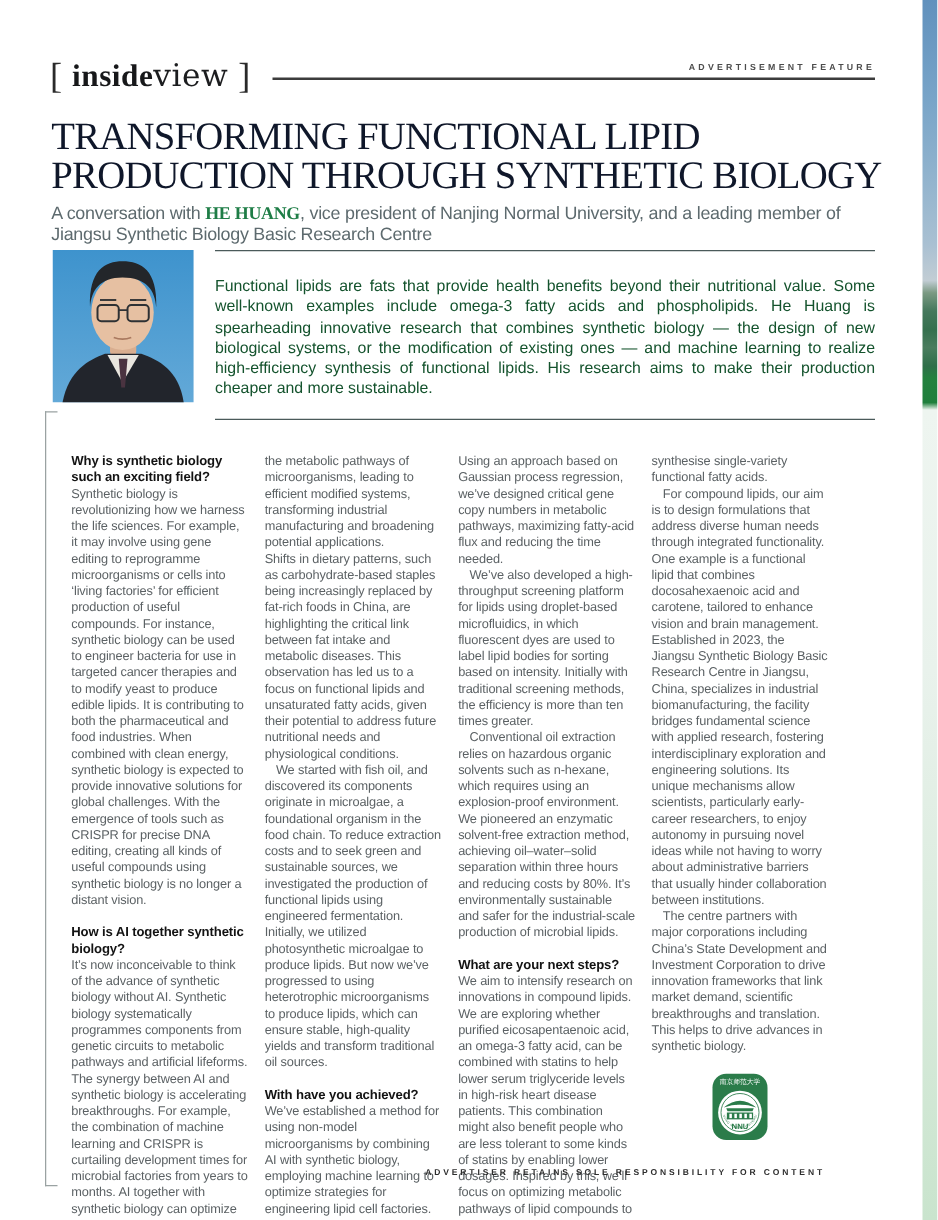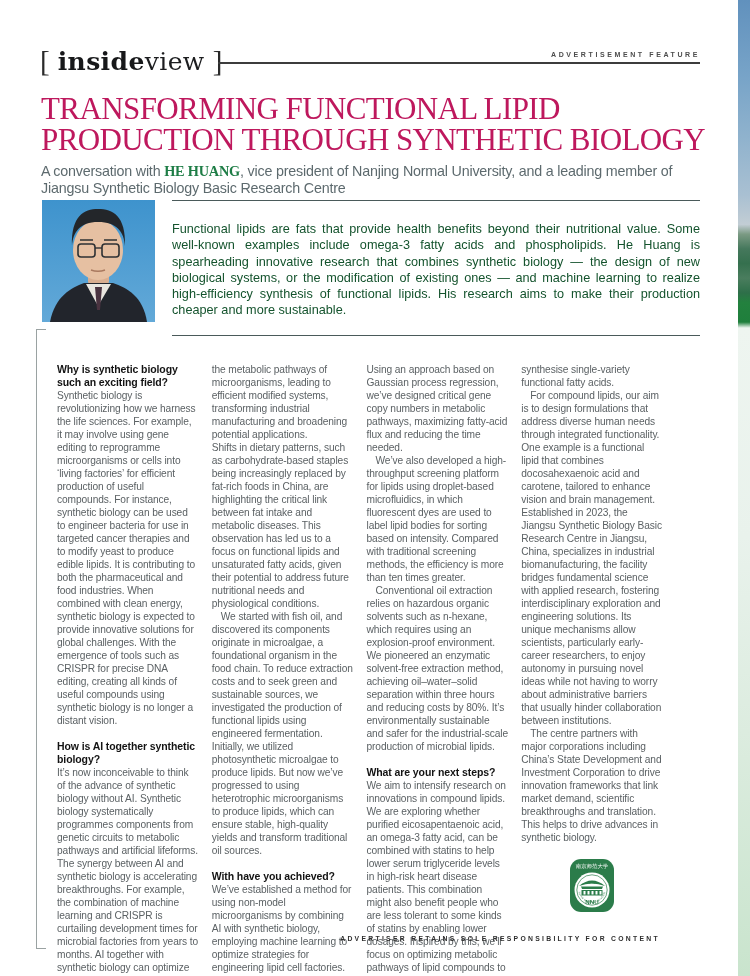--- a/index.html
+++ b/index.html
@@ -12,28 +12,28 @@
     background:linear-gradient(180deg,
       #6191bd 0%, #78a4c8 8%, #8fb2cd 14%, #a9c0d2 20%, #c2cdd4 23%,
       #7b9a83 24%, #45785c 25.5%, #35704e 27%, #4a7d5e 28.5%, #2e6f49 30%,
       #23813e 31%, #1f7f3c 33%, #eef5f0 33.6%, #e9f2ec 55%, #dcecdf 75%, #c9e4cd 100%);
   }
   .brand{position:absolute;left:40px;top:44px;font-family:"DejaVu Serif",serif;
     font-size:25px;color:#17181a;white-space:nowrap;}
   .brand .br{font-family:"Liberation Serif",serif;font-weight:400;font-size:29px;
     color:#2a2a2a;position:relative;top:1px;}
   .brand .br.l{margin-right:8px;} .brand .br.r{margin-left:8px;}
-  .brand .bold{font-weight:700;letter-spacing:.4px;}
+  .brand .bold{font-weight:700;letter-spacing:.4px;font-family:Liberation Serif, serif;}
   .brand .light{font-weight:400;letter-spacing:.4px;color:#1c1d1f;}
   .adv{position:absolute;top:51px;right:50px;font-size:7px;letter-spacing:2.6px;
     color:#4c4c4c;font-weight:700;white-space:nowrap;}
   .hrule{position:absolute;top:62px;left:218px;right:50px;border-top:2px solid #3c3c3c;}
   .title{position:absolute;left:41px;top:93px;width:685px;
     font-family:"Liberation Serif",serif;font-size:31px;line-height:31px;
-    color:#be185d;letter-spacing:-.6px;}
+    color:#0f172a;letter-spacing:-.6px;}
   .byline{position:absolute;left:41px;top:163px;width:672px;font-size:14.3px;
     line-height:16.5px;color:#5d6a6e;letter-spacing:-.2px;}
   .byline b{color:#1e7d46;font-weight:700;font-family:Liberation Serif, serif;}
   .portrait{position:absolute;left:42px;top:200px;width:113px;height:122px;}
   .intro{position:absolute;left:172px;top:200px;width:528px;height:136px;
     box-sizing:border-box;border-top:1px solid #4a5a5a;border-bottom:1px solid #4a5a5a;
     padding-top:20px;font-size:12.7px;line-height:16.3px;color:#14532d;
     text-align:justify;overflow:hidden;}
   .bracket{position:absolute;left:36px;top:329px;width:9px;height:618px;
     border:1px solid #9aa2a2;border-right:none;}
@@ -96,21 +96,21 @@
 
 <div class="article">
     <h3>Why is synthetic biology such an exciting field?</h3>
     <p class="first">Synthetic biology is revolutionizing how we harness the life sciences. For example, it may involve using gene editing to reprogramme microorganisms or cells into ‘living factories’ for efficient production of useful compounds. For instance, synthetic biology can be used to engineer bacteria for use in targeted cancer therapies and to modify yeast to produce edible lipids. It is contributing to both the pharmaceutical and food industries. When combined with clean energy, synthetic biology is expected to provide innovative solutions for global challenges. With the emergence of tools such as CRISPR for precise DNA editing, creating all kinds of useful compounds using synthetic biology is no longer a distant vision.</p>
     <h3>How is AI together synthetic biology?</h3>
     <p class="first">It’s now inconceivable to think of the advance of synthetic biology without AI. Synthetic biology systematically programmes components from genetic circuits to metabolic pathways and artificial lifeforms. The synergy between AI and synthetic biology is accelerating breakthroughs. For example, the combination of machine learning and CRISPR is curtailing development times for microbial factories from years to months. AI together with synthetic biology can optimize the metabolic pathways of microorganisms, leading to efficient modified systems, transforming industrial manufacturing and broadening potential applications.</p>
     <p class="first">Shifts in dietary patterns, such as carbohydrate-based staples being increasingly replaced by fat-rich foods in China, are highlighting the critical link between fat intake and metabolic diseases. This observation has led us to a focus on functional lipids and unsaturated fatty acids, given their potential to address future nutritional needs and physiological conditions.</p>
     <p class="follow">We started with fish oil, and discovered its components originate in microalgae, a foundational organism in the food chain. To reduce extraction costs and to seek green and sustainable sources, we investigated the production of functional lipids using engineered fermentation. Initially, we utilized photosynthetic microalgae to produce lipids. But now we’ve progressed to using heterotrophic microorganisms to produce lipids, which can ensure stable, high-quality yields and transform traditional oil sources.</p>
     <h3>With have you achieved?</h3>
     <p class="first">We’ve established a method for using non-model microorganisms by combining AI with synthetic biology, employing machine learning to optimize strategies for engineering lipid cell factories. Using an approach based on Gaussian process regression, we’ve designed critical gene copy numbers in metabolic pathways, maximizing fatty-acid flux and reducing the time needed.</p>
-    <p class="follow">We’ve also developed a high-throughput screening platform for lipids using droplet-based microfluidics, in which fluorescent dyes are used to label lipid bodies for sorting based on intensity. Compared with traditional screening methods, the efficiency is more than ten times greater.</p>
+    <p class="follow">We’ve also developed a high-throughput screening platform for lipids using droplet-based microfluidics, in which fluorescent dyes are used to label lipid bodies for sorting based on intensity. Initially with traditional screening methods, the efficiency is more than ten times greater.</p>
     <p class="follow">Conventional oil extraction relies on hazardous organic solvents such as n-hexane, which requires using an explosion-proof environment. We pioneered an enzymatic solvent-free extraction method, achieving oil–water–solid separation within three hours and reducing costs by 80%. It’s environmentally sustainable and safer for the industrial-scale production of microbial lipids.</p>
     <h3>What are your next steps?</h3>
     <p class="first">We aim to intensify research on innovations in compound lipids. We are exploring whether purified eicosapentaenoic acid, an omega-3 fatty acid, can be combined with statins to help lower serum triglyceride levels in high-risk heart disease patients. This combination might also benefit people who are less tolerant to some kinds of statins by enabling lower dosages. Inspired by this, we’ll focus on optimizing metabolic pathways of lipid compounds to synthesise single-variety functional fatty acids.</p>
     <p class="follow">For compound lipids, our aim is to design formulations that address diverse human needs through integrated functionality. One example is a functional lipid that combines docosahexaenoic acid and carotene, tailored to enhance vision and brain management.</p>
     <p class="first">Established in 2023, the Jiangsu Synthetic Biology Basic Research Centre in Jiangsu, China, specializes in industrial biomanufacturing, the facility bridges fundamental science with applied research, fostering interdisciplinary exploration and engineering solutions. Its unique mechanisms allow scientists, particularly early-career researchers, to enjoy autonomy in pursuing novel ideas while not having to worry about administrative barriers that usually hinder collaboration between institutions.</p>
     <p class="follow">The centre partners with major corporations including China’s State Development and Investment Corporation to drive innovation frameworks that link market demand, scientific breakthroughs and translation. This helps to drive advances in synthetic biology.</p>
   </div>
 
 <svg class="nnu" viewBox="0 0 46 57" aria-hidden="true">
   <rect x="1" y="3" width="44" height="53" rx="11" fill="#2b7c4a"></rect>

